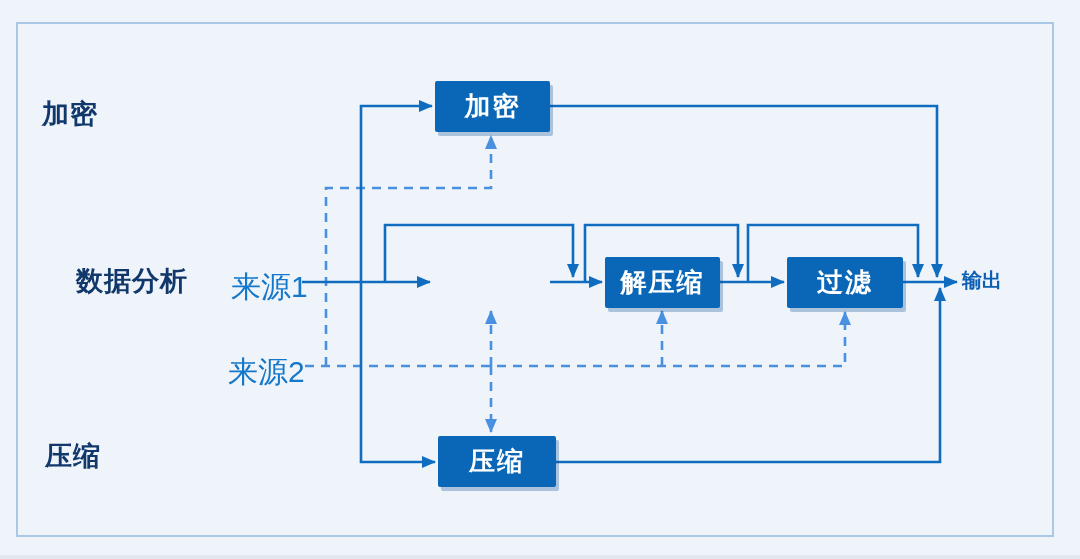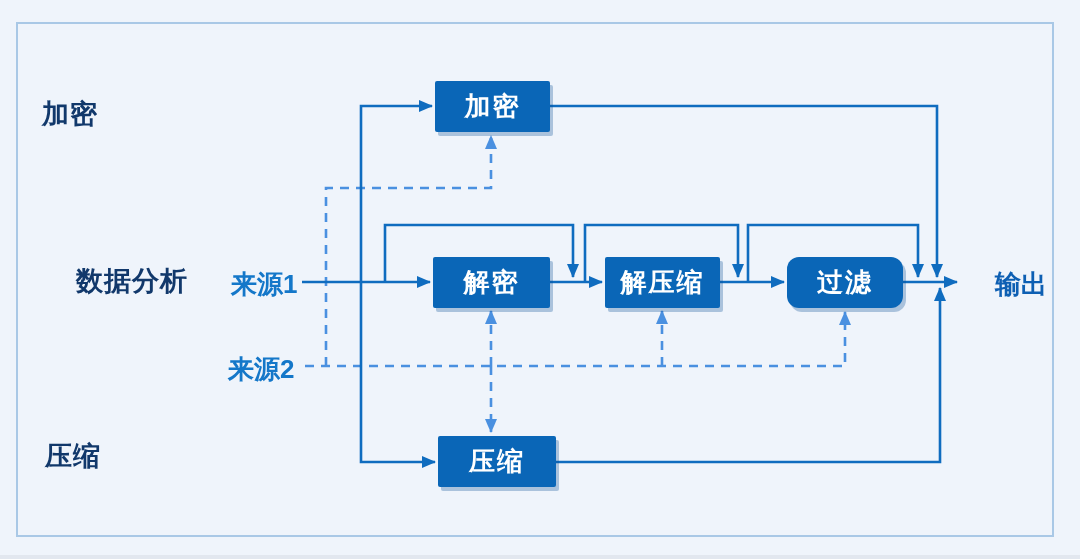--- a/index.html
+++ b/index.html
@@ -39,44 +39,43 @@
   .row-label{
     position:absolute;
     color:var(--row-label-text);
     font-size:27px;font-weight:bold;
     letter-spacing:1px;
     white-space:nowrap;
   }
   .src-label{
     position:absolute;
     color:var(--source-label-text);
-    font-size:26px;font-weight:bold;
+    font-size:30px;font-weight:normal;
     white-space:nowrap;
   }
   .out-label{
     position:absolute;
     color:var(--output-label-text);
-    font-size:26px;font-weight:bold;
+    font-size:20px;font-weight:bold;
     white-space:nowrap;
-    margin-left:33px;
   }
   .node{
     position:absolute;
     display:flex;align-items:center;justify-content:center;
     background:var(--node-fill);
     color:var(--node-text);
     font-size:26px;font-weight:bold;
     letter-spacing:2px;
     border-radius:2px;
     box-shadow:3px 4px 0 rgba(10,80,150,0.30);
   }
   #node-encrypt   {left:435px;top:81px; width:115px;height:51px;}
   #node-decrypt   {left:433px;top:257px;width:117px;height:51px;}
   #node-decompress{left:605px;top:257px;width:115px;height:51px;}
-  #node-filter    {left:787px;top:257px;width:116px;height:51px;border-radius:12px;}
+  #node-filter    {left:787px;top:257px;width:116px;height:51px;}
   #node-compress  {left:438px;top:436px;width:118px;height:51px;}
 
   #label-row-encrypt {left:42px;top:96px;}
   #label-row-analyze {left:42px;top:263px;margin-left:34px;}
   #label-row-compress{left:45px;top:438px;}
   #label-source1{left:231px;top:267px;}
   #label-source2{left:228px;top:352px;}
   #label-output {left:962px;top:267px;}
 
   svg.wires{position:absolute;left:0;top:0;width:1080px;height:559px;}
@@ -124,19 +123,18 @@
   <div class="row-label" id="label-row-encrypt">加密</div>
   <div class="row-label" id="label-row-analyze">数据分析</div>
   <div class="row-label" id="label-row-compress">压缩</div>
 
   <div class="src-label" id="label-source1">来源1</div>
   <div class="src-label" id="label-source2">来源2</div>
 
   <div class="out-label" id="label-output">输出</div>
 
   <div class="node" id="node-encrypt">加密</div>
-  <div class="node" id="node-decrypt">解密</div>
   <div class="node" id="node-decompress">解压缩</div>
   <div class="node" id="node-filter">过滤</div>
   <div class="node" id="node-compress">压缩</div>
 
   <div class="bottom-strip"></div>
 </div>
 
 </body></html>

